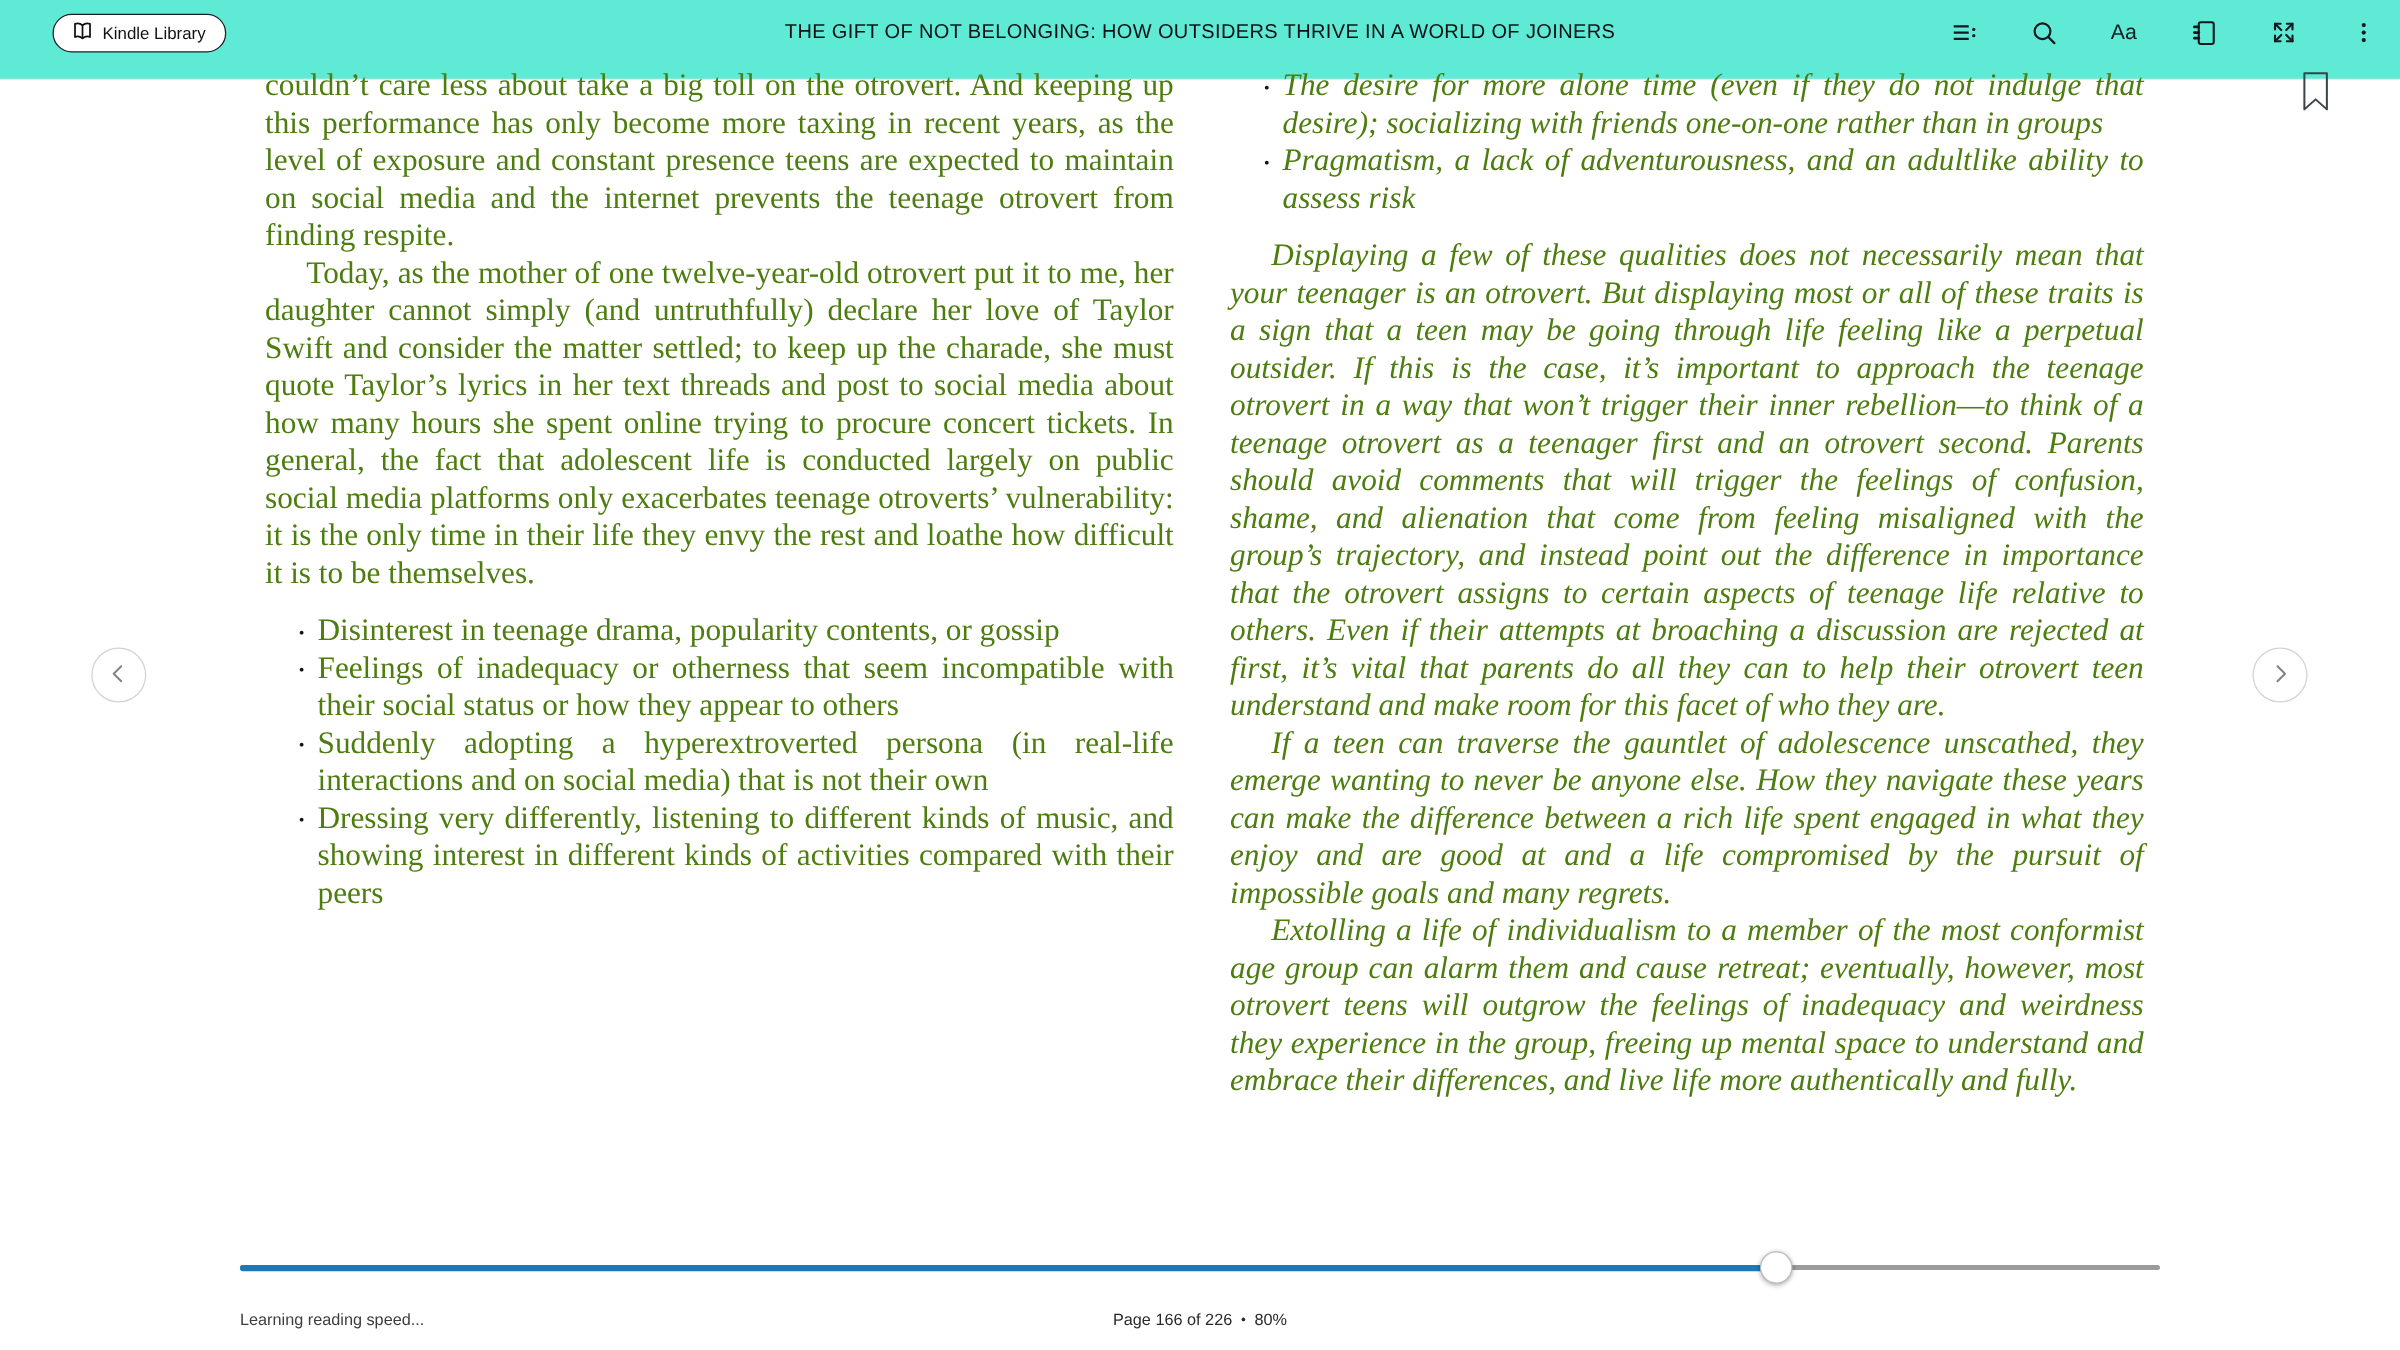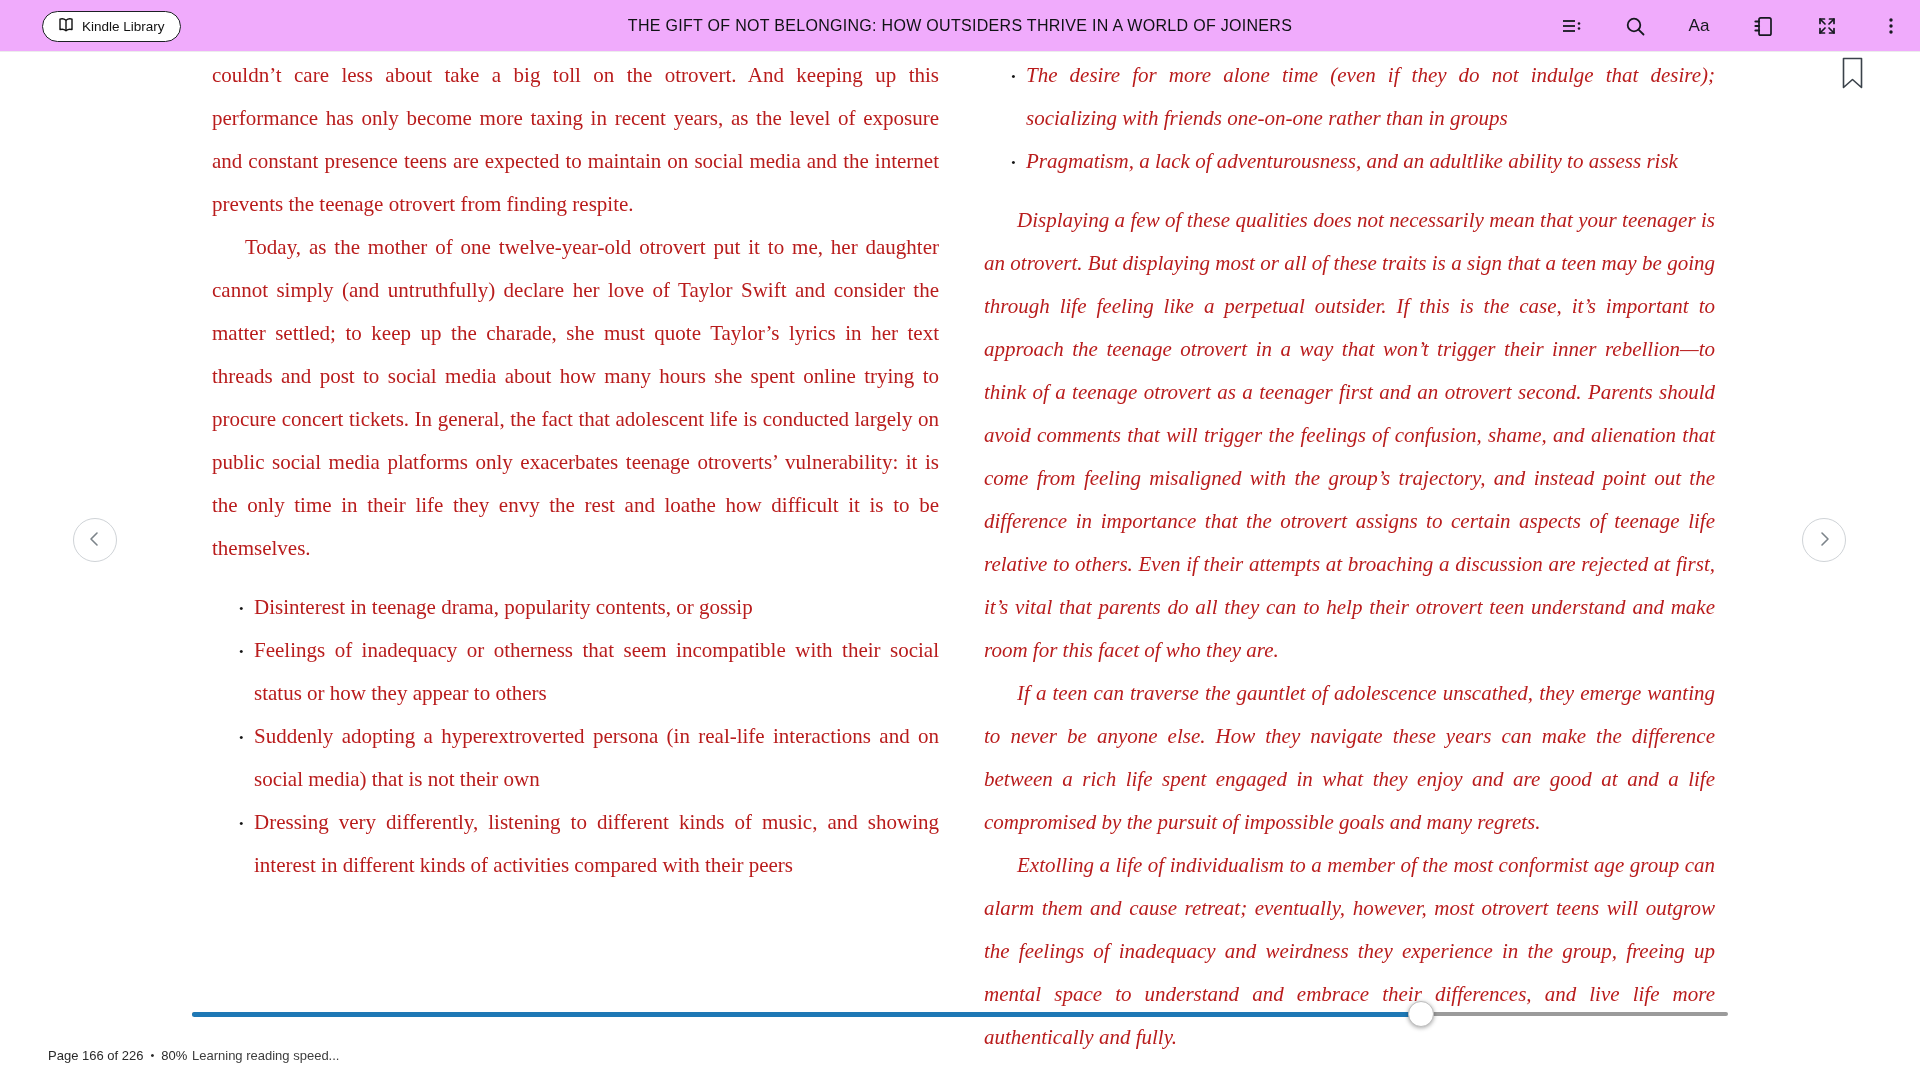--- a/index.html
+++ b/index.html
@@ -4,22 +4,22 @@
 <style>
   * { box-sizing: border-box; }
   html,body { margin:0; padding:0; }
   body {
     width:1920px; height:1080px; position:relative; overflow:hidden;
     background:#ffffff; font-family:"Liberation Sans", sans-serif; color:#111;
   }
 
   
   .header {
-    position:absolute; top:0; left:0; right:0; height:52px;
-    background:#f0abfc; border-bottom:1px solid #ececec;
+    position:absolute; top:0; left:0; right:0; height:64px;
+    background:#5eead4; border-bottom:1px solid #ececec;
   }
   .library-btn {
     position:absolute; left:42px; top:11px; height:31px;
     display:flex; align-items:center; gap:8px; padding:0 15px;
     background:#fff; border:1px solid #1c1f24; border-radius:16px;
     font-family:"Liberation Sans", sans-serif; font-size:13.5px; color:#111; cursor:pointer;
   }
   .page-title {
     position:absolute; left:50%; top:0; transform:translateX(-50%);
     height:52px; display:flex; align-items:center; white-space:nowrap;
@@ -46,22 +46,22 @@
     position:absolute; width:44px; height:44px; border-radius:50%;
     background:#fff; border:1px solid #cfd3d7; color:#7c848a;
     display:flex; align-items:center; justify-content:center; cursor:pointer; padding:0;
   }
   #nav-prev { left:73px;  top:518px; }
   #nav-next { left:1802px; top:518px; }
 
   
   .column {
     position:absolute; top:54px;
-    font-family:"Liberation Serif", serif; font-size:21px; line-height:43px;
-    color:#b91c1c; text-align:justify;
+    font-family:"Liberation Serif", serif; font-size:25px; line-height:30px;
+    color:#4d7c0f; text-align:justify;
   }
   #col-left  { left:212px; width:727px; }
   #col-right { left:984px; width:731px;font-style:italic; }
   .column p.para { margin:0; }
   .column p.para.indent { text-indent:33px; }
   .column ul.bullets { margin:16px 0; padding:0 0 0 42px; list-style:none; }
   .column ul.bullets:first-child { margin-top:0; }
   .column ul.bullets li { position:relative; }
   .column ul.bullets li::before {
     content:"\2022"; position:absolute; left:-15px; top:1px; font-size:13px; color:#141414;
@@ -81,22 +81,22 @@
   }
   .progress .knob {
     position:absolute; top:-7px; width:26px; height:26px; border-radius:50%;
     background:#fff; border:1px solid #bdbdbd; box-shadow:0 1px 4px rgba(0,0,0,.35);
     cursor:grab;
   }
   .status-text {
     position:absolute; left:192px; top:1048px; font-size:13px; color:#3d3d3d;
   }
   .page-info {
-    position:absolute; left:0; right:0; top:1048px; text-align:left;
-    font-size:13px; color:#2a2a2a;padding-left:48px;
+    position:absolute; left:0; right:0; top:1048px; text-align:center;
+    font-size:13px; color:#2a2a2a;
   }
   .page-info .sep { margin:0 7px; font-size:11px; position:relative; top:-1px; }
 </style>
 </head>
 <body>
 
 <div class="header">
   <button class="library-btn">
     <span>
       <svg width="16" height="16" viewBox="0 0 16 16" fill="none" stroke="currentColor" stroke-width="1.4" stroke-linejoin="round">

